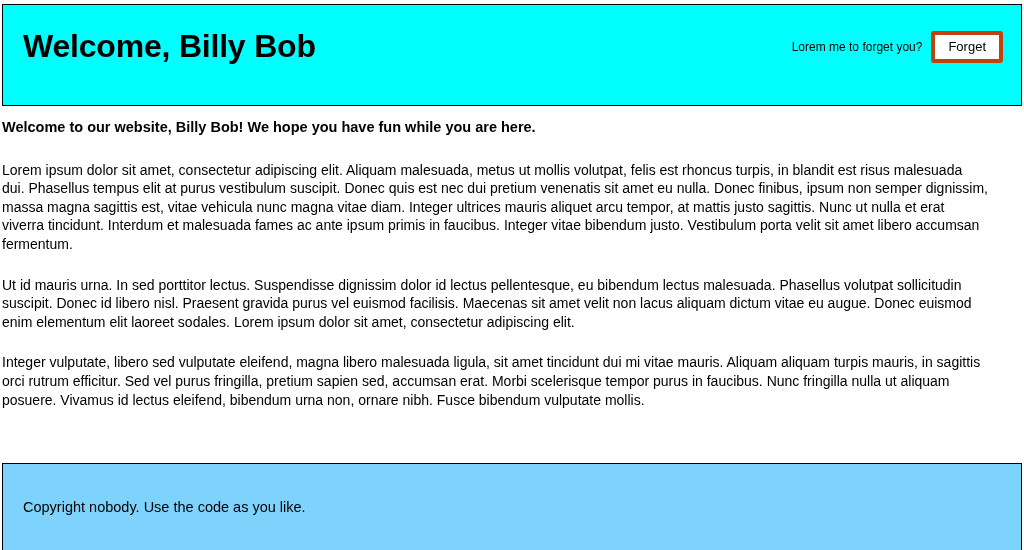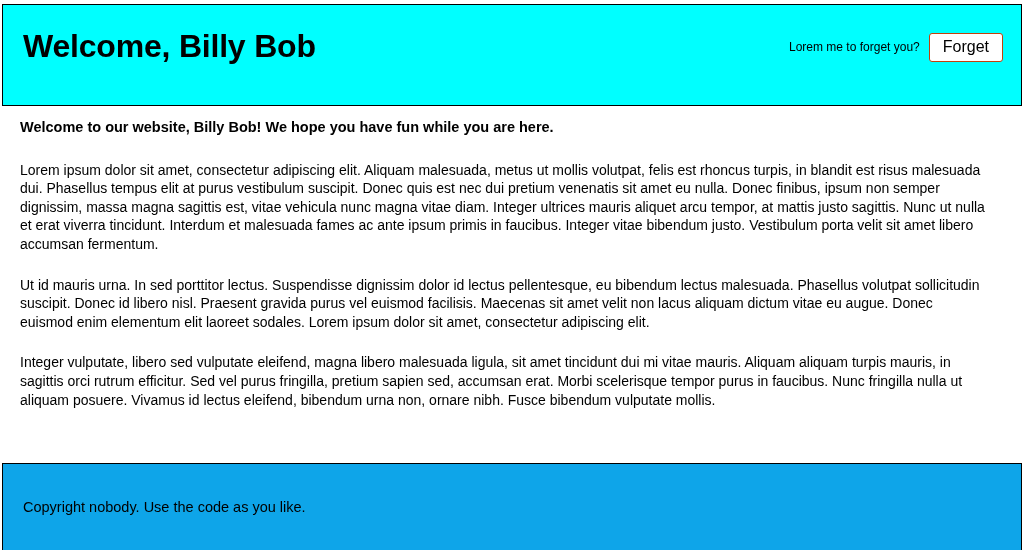--- a/index.html
+++ b/index.html
@@ -58,38 +58,38 @@
   }
 
   .forget-prompt {
     font-size: 12px;
     line-height: 1;
     color: #000000;
   }
 
   .forget-button {
     font-family: "Liberation Sans", sans-serif;
-    font-size: 16px;
+    font-size: 13px;
     line-height: 1;
     color: #000000;
     background: #ffffff;
-    border: 1px solid #c2410c;
+    border: 4px solid #c2410c;
     border-radius: 3px;
     padding: 5px 13px 6px 13px;
     cursor: pointer;
   }
 
   
   .site-main {
     position: absolute;
     left: 0;
     top: 118px;
     width: 1024px;
     box-sizing: border-box;
-    padding: 0 36px 0 20px;
+    padding: 0 36px 0 2px;
   }
 
   .intro-line {
     font-size: 14.5px;
     font-weight: bold;
     line-height: 1.35;
     margin: 0 0 23px 0;
   }
 
   .body-paragraph {
@@ -103,21 +103,21 @@
   }
 
   
   .site-footer {
     position: absolute;
     left: 2px;
     top: 463px;
     width: 1020px;
     height: 87px;
     box-sizing: border-box;
-    background: #0ea5e9;
+    background: #7dd3fc;
     border: 1px solid #000000;
     border-bottom: none;
     display: flex;
     align-items: center;
     padding: 0 20px;
   }
 
   .footer-text {
     font-size: 14.5px;
     line-height: 1.3;

